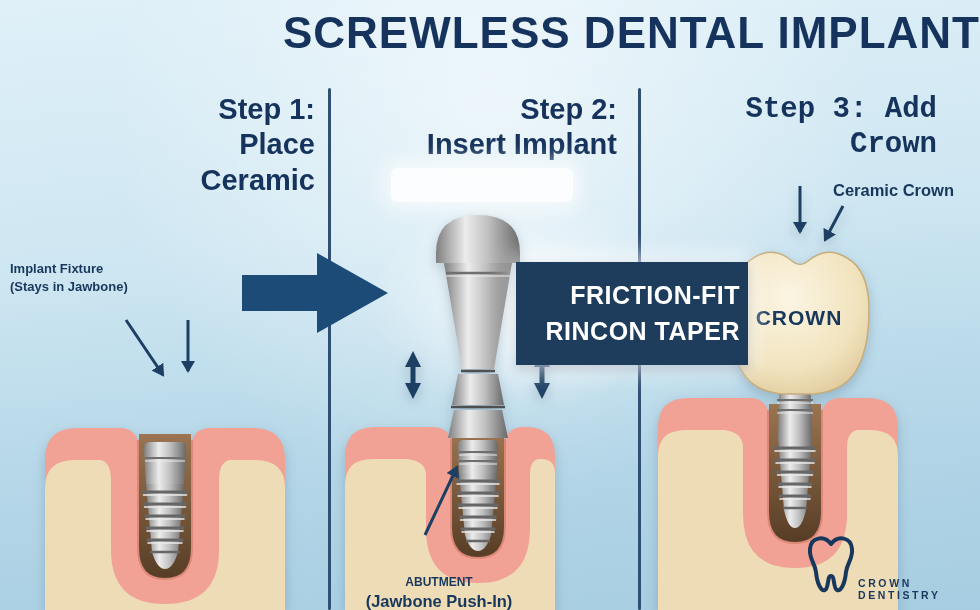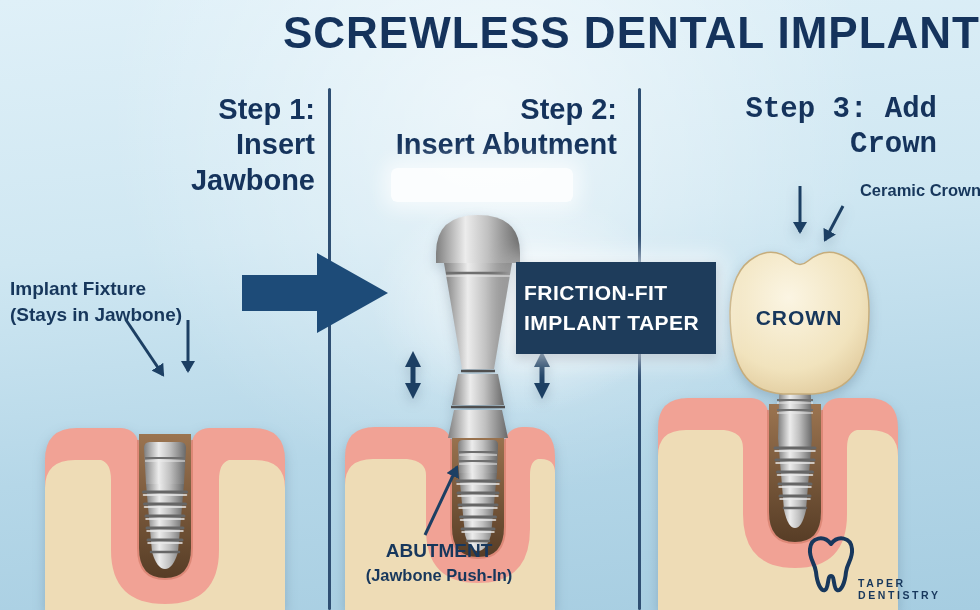--- a/index.html
+++ b/index.html
@@ -16,29 +16,29 @@
     font-size:44px;font-weight:800;letter-spacing:1px;color:#15335c;
   }
   .step-heading{
     font-size:29px;font-weight:800;line-height:1.22;color:#15335c;text-align:center;
   }
   .step-heading span{display:block;text-align:right;}
   .divider{width:3px;background:#2f4f73;border-radius:2px;}
   .callout{color:#17375c;font-weight:700;}
   .callout .l1{display:block;}
   .callout .l2{display:block;}
-  .fixture-callout{left:10px;top:276px;width:200px;font-size:19px;line-height:1.35;text-align:left;}
-  .ceramic-callout{left:833px;top:180px;width:148px;font-size:16.5px;line-height:1.3;text-align:right;}
+  .fixture-callout{left:10px;top:260px;width:200px;font-size:13px;line-height:1.35;text-align:left;}
+  .ceramic-callout{left:833px;top:180px;width:148px;font-size:16.5px;line-height:1.3;text-align:left;}
   .abutment-callout{left:350px;top:538px;width:178px;text-align:center;line-height:1.35;}
-  .abutment-callout .l1{font-size:19px;}
+  .abutment-callout .l1{font-size:12px;margin-top:36px;}
   .abutment-callout .l2{font-size:16.5px;}
   .friction-box{
-    left:516px;top:262px;width:200px;box-sizing:border-box;
-    background:#1e3c5b;color:#ffffff;text-align:left;
-    font-weight:800;font-size:21px;line-height:1.42;padding:16px 8px;
+    left:516px;top:262px;width:232px;box-sizing:border-box;
+    background:#1e3c5b;color:#ffffff;text-align:right;
+    font-weight:800;font-size:25px;line-height:1.42;padding:16px 8px;
     box-shadow:0 0 22px 6px rgba(255,255,255,0.65), 0 4px 10px rgba(20,40,70,0.35);
   }
   .friction-box span{display:block;letter-spacing:0.5px;}
   .highlight-panel{
     left:391px;top:168px;width:182px;height:34px;border-radius:6px;
     background:rgba(255,255,255,0.85);
     box-shadow:0 0 18px 8px rgba(255,255,255,0.6);
   }
   .glow{
     left:365px;top:185px;width:310px;height:235px;
@@ -53,26 +53,26 @@
 
 <div id="stage">
 
   <div class="abs title">SCREWLESS DENTAL IMPLANT</div>
 
   <div class="abs divider" style="left:328px;top:88px;height:522px;"></div>
   <div class="abs divider" style="left:638px;top:88px;height:522px;"></div>
 
   <div class="abs step-heading" style="left:55px;top:92px;width:260px;">
     <span>Step 1:</span>
-    <span>Insert</span>
-    <span>Jawbone</span>
+    <span>Place</span>
+    <span>Ceramic</span>
   </div>
   <div class="abs step-heading" style="left:355px;top:92px;width:262px;">
     <span>Step 2:</span>
-    <span>Insert Abutment</span>
+    <span>Insert Implant</span>
   </div>
   <div class="abs step-heading" style="left:675px;top:92px;width:262px;font-family:Liberation Mono, monospace;">
     <span>Step 3: Add</span>
     <span>Crown</span>
   </div>
 
   <div class="abs highlight-panel"></div>
 
   <div class="abs glow"></div>
 
@@ -247,21 +247,21 @@
       </marker>
     </defs>
     <g stroke="#1c3f63" stroke-width="3" fill="none">
       <line x1="18" y1="5" x2="55" y2="60" marker-end="url(#ah1)"></line>
       <line x1="80" y1="5" x2="80" y2="56" marker-end="url(#ah1)"></line>
     </g>
   </svg>
 
   <div class="abs friction-box">
     <span>FRICTION-FIT</span>
-    <span>IMPLANT TAPER</span>
+    <span>RINCON TAPER</span>
   </div>
 
   <div class="abs callout abutment-callout">
     <span class="l1">ABUTMENT</span>
     <span class="l2">(Jawbone Push-In)</span>
   </div>
   <svg class="abs" style="left:415px;top:455px;" width="60" height="85" viewBox="0 0 60 85">
     <defs>
       <marker id="ah2" markerUnits="userSpaceOnUse" markerWidth="14" markerHeight="14" refX="10" refY="7" orient="auto">
         <path d="M0,0 L12,7 L0,14 Z" fill="#1c3f63"></path>
@@ -270,15 +270,15 @@
     <line x1="10" y1="80" x2="42" y2="12" stroke="#1c3f63" stroke-width="3" marker-end="url(#ah2)"></line>
   </svg>
 
   <div class="abs callout ceramic-callout">
     <span class="l1">Ceramic Crown</span>
   </div>
 
   <svg class="abs" style="left:806px;top:533px;" width="50" height="62" viewBox="0 0 50 62">
     <path fill="none" stroke="#17375c" stroke-width="4" stroke-linejoin="round" stroke-linecap="round" d="M25,11 C18,2 5,4 4,16 C3,26 9,30 10,39 C11,50 15,59 19,57 C23,55 21,43 25,43 C29,43 27,55 31,57 C35,59 39,50 40,39 C41,30 47,26 46,16 C45,4 32,2 25,11 Z"></path>
   </svg>
-  <div class="abs logo-tagline">TAPER DENTISTRY</div>
+  <div class="abs logo-tagline">CROWN DENTISTRY</div>
 
 </div>
 
 </body></html>

